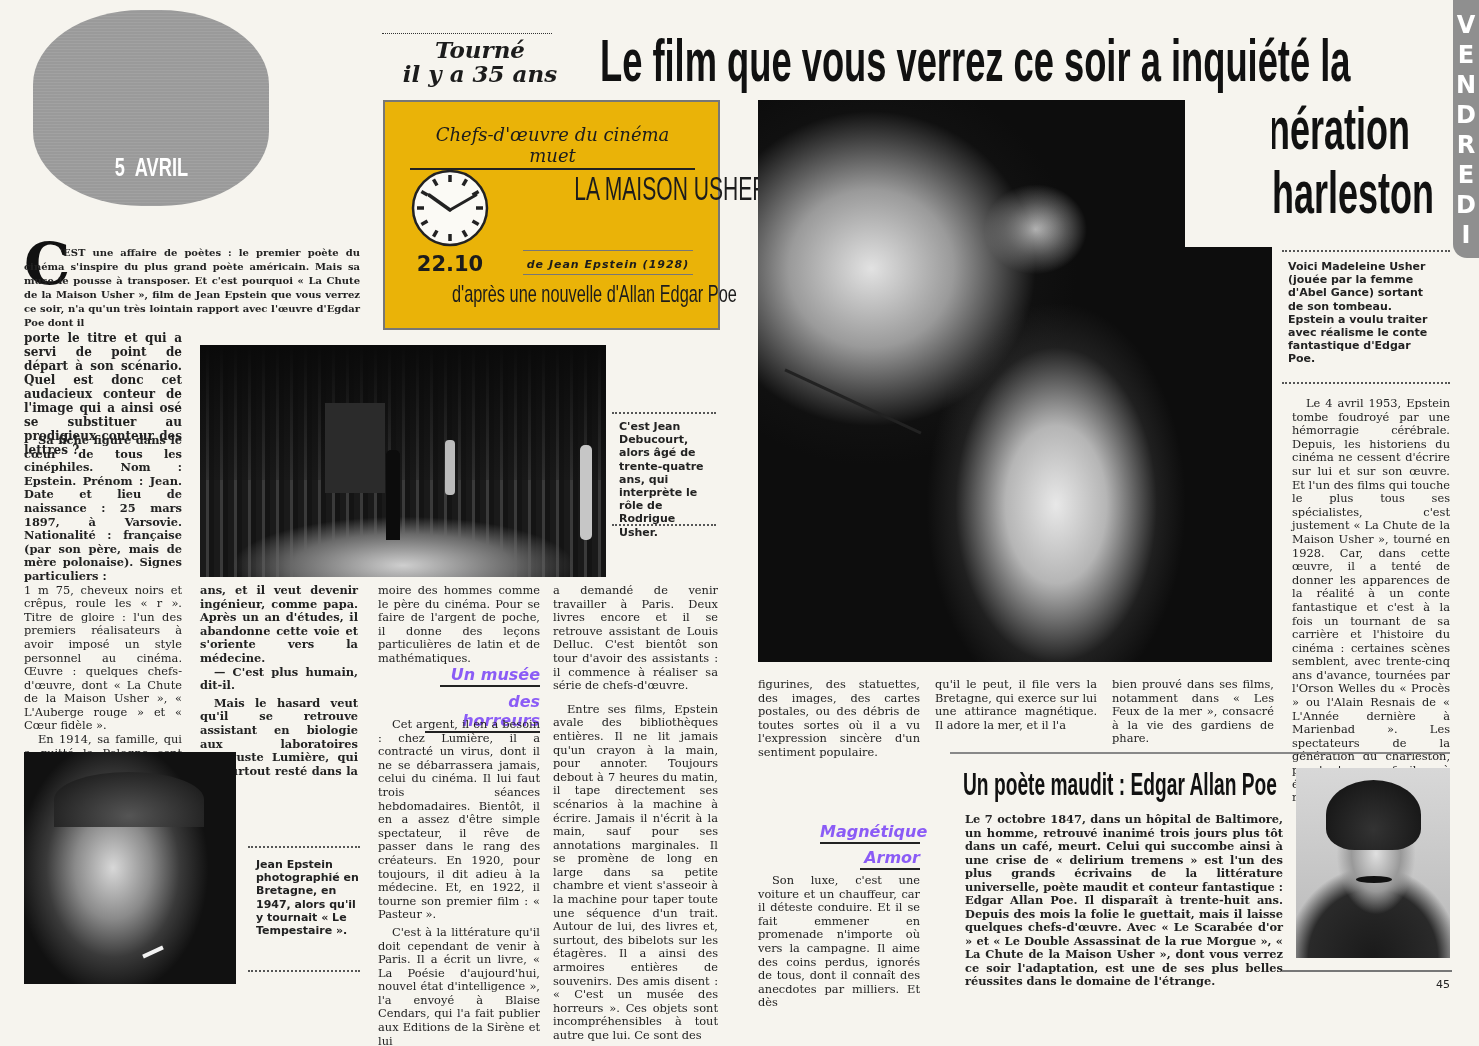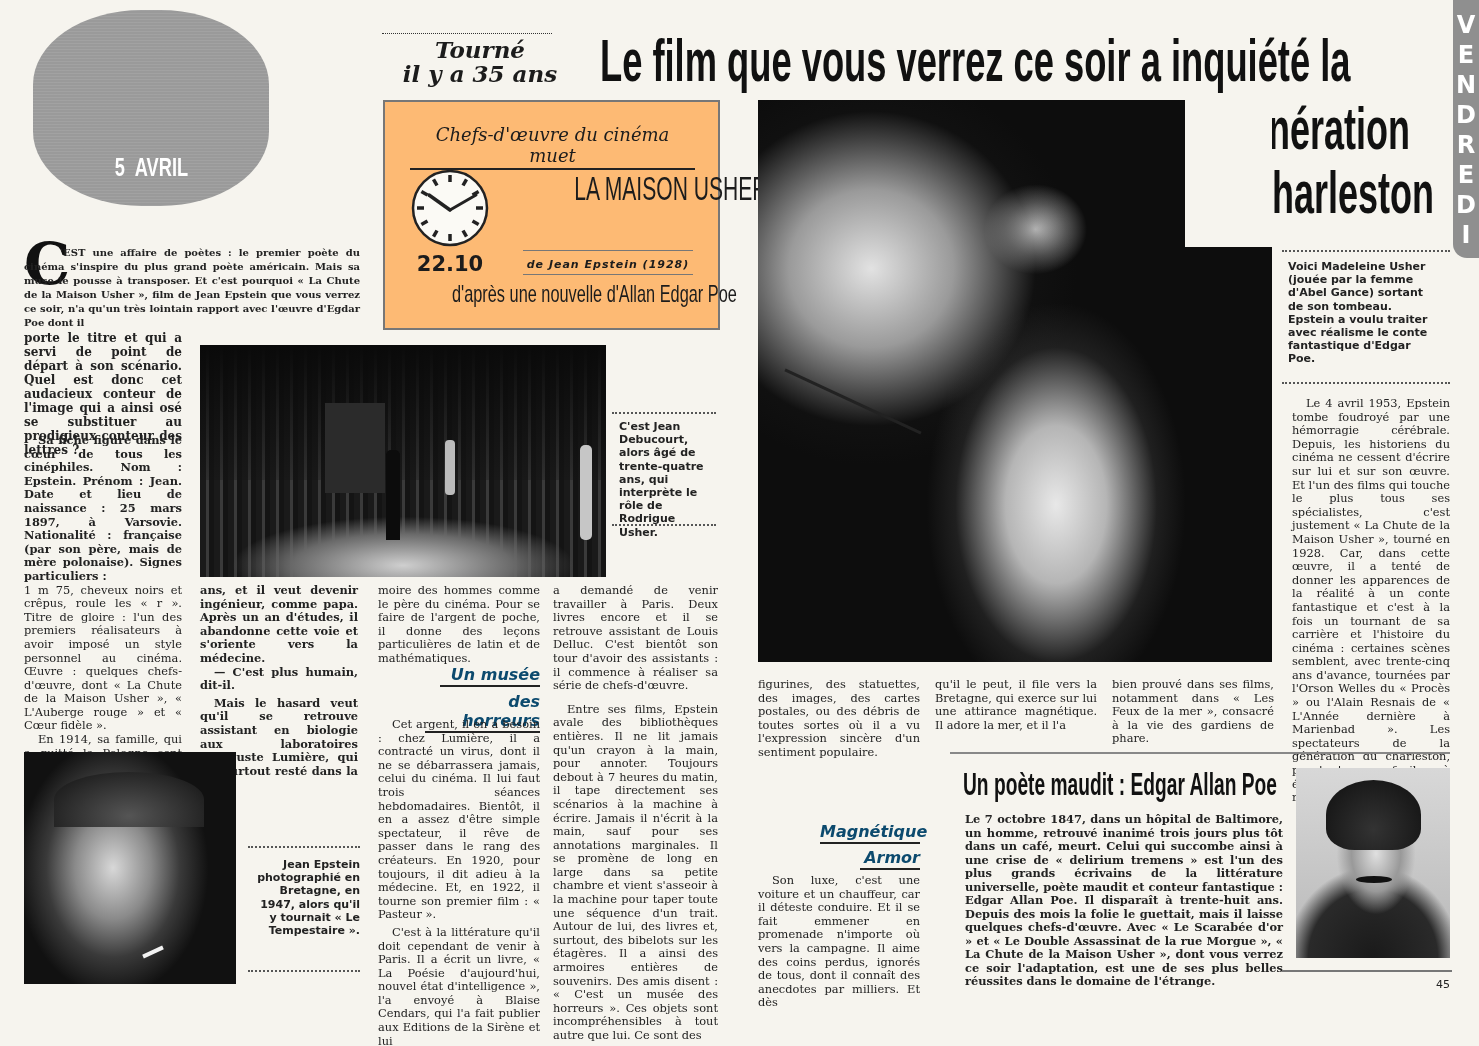--- a/index.html
+++ b/index.html
@@ -6,21 +6,21 @@
   html,body{width:1479px;height:1046px;background:#f6f4ee;overflow:hidden}
   body{position:relative;font-family:"DejaVu Serif",serif;color:#1c1c1c}
   .abs{position:absolute}
   .body-text{font-family:"DejaVu Serif",serif;font-size:11.4px;line-height:13.6px;text-align:justify;color:#222}
   .body-text p{text-indent:14px}
   .body-text p.noindent{text-indent:0}
   .bold{font-weight:bold}
   .caption{font-family:"DejaVu Sans",sans-serif;font-weight:bold;font-size:11px;line-height:13.2px;color:#222}
   .dotline{border-top:2px dotted #555;height:0}
   .cond{font-family:"Liberation Sans",sans-serif;font-weight:bold;transform-origin:left top;display:inline-block;white-space:nowrap}
-  .subhead{font-family:"DejaVu Sans",sans-serif;font-weight:bold;font-style:italic;font-size:16px;text-align:right;border-bottom:2px solid #222;padding-bottom:1px;color:#0c4a6e}
+  .subhead{font-family:"DejaVu Sans",sans-serif;font-weight:bold;font-style:italic;font-size:16px;text-align:right;border-bottom:2px solid #222;padding-bottom:1px;color:#8b5cf6}
   .photo{background:#111;overflow:hidden}
 </style>
 </head>
 <body>
 
 <div class="abs" style="left:33px;top:10px;width:236px;height:196px;background:#9a9a9a;border-radius:46% 46% 46% 46% / 38% 38% 38% 38%;background-image:repeating-linear-gradient(0deg,rgba(255,255,255,0.08) 0 1px,transparent 1px 3px);">
   <div class="abs" style="left:0;top:142px;width:236px;text-align:center;">
     <span style="font-family:'Liberation Sans',sans-serif;font-weight:bold;color:#fff;font-size:26px;display:inline-block;transform:scaleX(0.7);word-spacing:8px;">5 AVRIL</span>
   </div>
 </div>
@@ -47,21 +47,21 @@
       <div>E</div>
       <div>N</div>
       <div>D</div>
       <div>R</div>
       <div>E</div>
       <div>D</div>
       <div>I</div>
   </div>
 </div>
 
-<div class="abs" style="left:383px;top:100px;width:337px;height:230px;border:2px solid #777;background:#fdba74;">
+<div class="abs" style="left:383px;top:100px;width:337px;height:230px;border:2px solid #777;background:#eab308;">
   <div class="abs" style="left:25px;top:22px;width:285px;text-align:center;border-bottom:2px solid #222;padding-bottom:2px;">
     <span style="font-family:'DejaVu Serif',serif;font-style:italic;font-size:18px;color:#1c1c1c;">Chefs-d'œuvre du cinéma muet</span>
   </div>
 
   <div class="abs" style="left:25px;top:66px;width:80px;height:80px;">
     <svg width="80" height="80" viewBox="0 0 80 80">
       <circle cx="40" cy="40" r="37" fill="#fbfaf5" stroke="#222" stroke-width="2.5"></circle>
       <g stroke="#222" stroke-width="3.5" stroke-linecap="butt">
         <line x1="40" y1="7" x2="40" y2="14"></line>
           <line x1="40" y1="66" x2="40" y2="73"></line>
@@ -127,21 +127,21 @@
   <p style="margin-top:4px;">Mais le hasard veut qu'il se retrouve assistant en biologie aux laboratoires d'Auguste Lumière, qui est surtout resté dans la mé-</p>
 </div>
 
 <div class="abs photo" style="left:24px;top:752px;width:212px;height:232px;background:
        radial-gradient(ellipse 45% 55% at 42% 50%, #d8d8d8 0%, #8a8a8a 40%, #3a3a3a 70%, #111 100%);">
   <div class="abs" style="left:30px;top:20px;width:150px;height:55px;background:radial-gradient(ellipse at 50% 80%,#555,#111);border-radius:50% 50% 0 0;"></div>
   <div class="abs" style="left:118px;top:198px;width:22px;height:4px;background:#f3f3f3;transform:rotate(-25deg);"></div>
 </div>
 
 <div class="abs dotline" style="left:248px;top:846px;width:112px;"></div>
-<div class="abs caption" style="left:256px;top:858px;width:104px;text-align:right;">Jean Epstein photographié en Bretagne, en 1947, alors qu'il y tournait « Le Tempestaire ».</div>
+<div class="abs caption" style="left:256px;top:858px;width:104px;">Jean Epstein photographié en Bretagne, en 1947, alors qu'il y tournait « Le Tempestaire ».</div>
 <div class="abs dotline" style="left:248px;top:970px;width:112px;"></div>
 
 <div class="abs body-text" style="left:378px;top:584px;width:162px;">
   <p class="noindent">moire des hommes comme le père du cinéma. Pour se faire de l'argent de poche, il donne des leçons particulières de latin et de mathématiques.</p>
 </div>
 <div class="abs subhead" style="left:440px;top:665px;width:100px;">Un musée</div>
 <div class="abs subhead" style="left:425px;top:692px;width:115px;">des horreurs</div>
 <div class="abs body-text" style="left:378px;top:718px;width:162px;">
   <p>Cet argent, il en a besoin : chez Lumière, il a contracté un virus, dont il ne se débarrassera jamais, celui du cinéma. Il lui faut trois séances hebdomadaires. Bientôt, il en a assez d'être simple spectateur, il rêve de passer dans le rang des créateurs. En 1920, pour toujours, il dit adieu à la médecine. Et, en 1922, il tourne son premier film : « Pasteur ».</p>
   <p style="margin-top:4px;">C'est à la littérature qu'il doit cependant de venir à Paris. Il a écrit un livre, « La Poésie d'aujourd'hui, nouvel état d'intelligence », l'a envoyé à Blaise Cendars, qui l'a fait publier aux Editions de la Sirène et lui</p>

